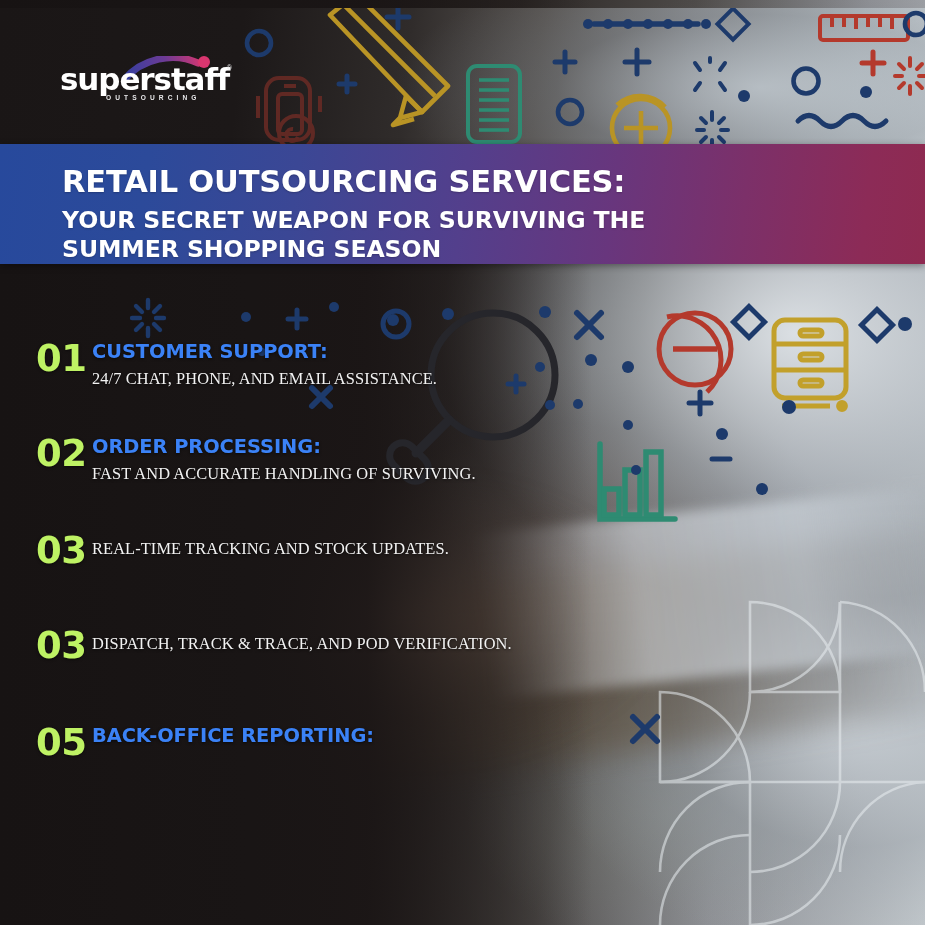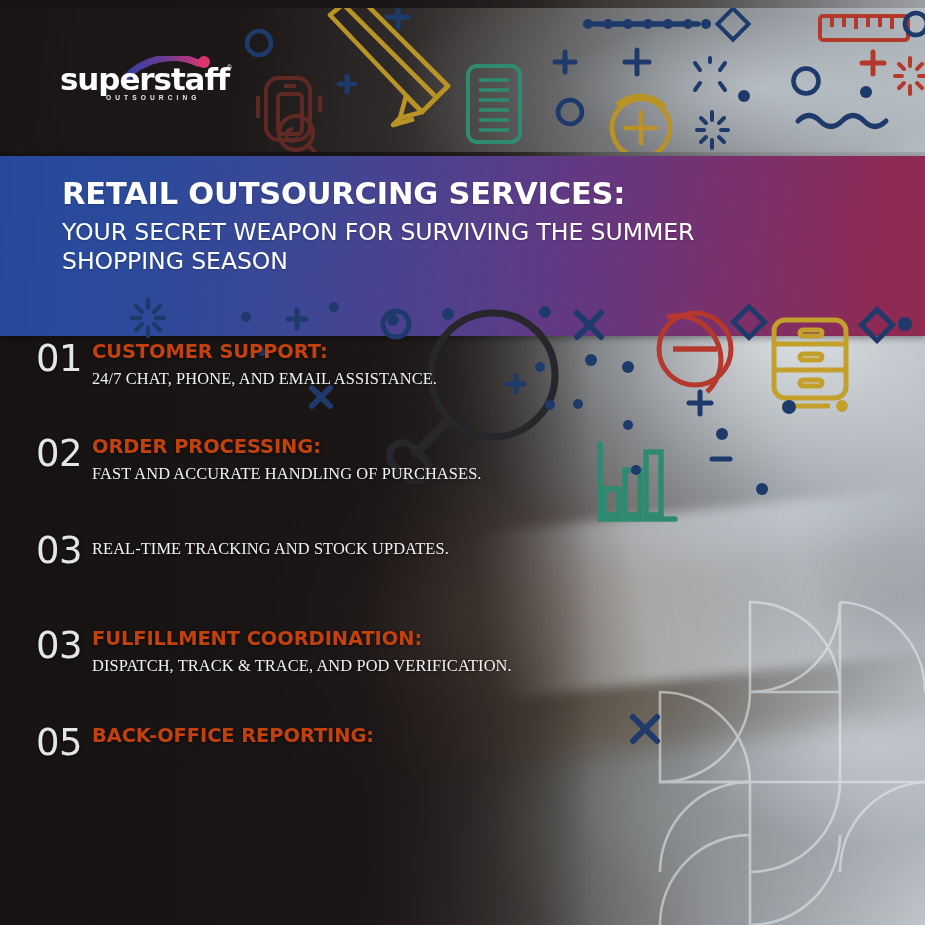--- a/index.html
+++ b/index.html
@@ -42,42 +42,42 @@
   
   .logo{position:absolute;left:60px;top:48px;width:168px;height:42px;}
   .logo-word{font-family:"DejaVu Sans",sans-serif;font-weight:700;font-size:31px;
     letter-spacing:-1.1px;color:#fff;line-height:1;position:absolute;left:0;top:8px;}
   .logo-sub{position:absolute;left:46px;top:38px;font-size:6.6px;letter-spacing:4.1px;
     color:#e8e8ea;font-weight:600;font-family:"Liberation Sans",sans-serif;}
   .logo-reg{position:absolute;right:-4px;top:8px;font-size:7px;color:#e0e0e2;}
   .logo-swoosh{position:absolute;left:62px;top:0px;}
 
   
-  .banner{position:absolute;left:0;top:156px;width:925px;height:180px;
+  .banner{position:absolute;left:0;top:144px;width:925px;height:120px;
     background:linear-gradient(97deg,#27499c 0%,#2c4a9a 16%,#3b4795 32%,#533f8c 50%,#68367d 66%,#7c3069 80%,#8c2b57 93%,#8e2a50 100%);
     box-shadow:0 2px 7px rgba(0,0,0,.38);padding-left:16px;}
   .banner-inner{position:absolute;left:62px;top:22px;right:40px;}
   .ttl1{font-family:"DejaVu Sans",sans-serif;font-weight:700;font-size:30.5px;color:#fff;
     letter-spacing:-.2px;line-height:1.06;text-shadow:0 1px 2px rgba(0,0,0,.22);}
-  .ttl2{font-family:"DejaVu Sans",sans-serif;font-weight:400;font-size:23.6px;color:#fff;
+  .ttl2{font-family:"DejaVu Sans",sans-serif;font-weight:700;font-size:23.6px;color:#fff;
     letter-spacing:-.1px;line-height:1.22;margin-top:8px;max-width:700px;
     text-shadow:0 1px 2px rgba(0,0,0,.22);}
 
   
   .body-deco{position:absolute;left:0;top:292px;width:925px;height:633px;overflow:hidden;}
   .body-deco svg{position:absolute;left:0;top:0;}
 
   
   .list{position:absolute;left:0;top:292px;width:925px;}
   .row{position:absolute;left:0;display:flex;align-items:flex-start;}
   .num{width:92px;min-width:92px;text-align:right;padding-right:18px;
-    font-family:"DejaVu Sans",sans-serif;font-weight:400;font-size:37px;color:#e5e5e5;
+    font-family:"DejaVu Sans",sans-serif;font-weight:700;font-size:37px;color:#bef264;
     line-height:1;letter-spacing:-.6px;text-shadow:0 1px 3px rgba(0,0,0,.55);padding-left:36px;}
   .txt{padding-top:1px;}
-  .hd{font-family:"DejaVu Sans",sans-serif;font-weight:700;font-size:19.4px;color:#c2410c;
+  .hd{font-family:"DejaVu Sans",sans-serif;font-weight:700;font-size:19.4px;color:#3b82f6;
     line-height:1.12;letter-spacing:-.05px;text-shadow:0 1px 3px rgba(0,0,0,.6);}
   .sb{font-family:Liberation Serif, serif;font-weight:400;font-size:16.4px;color:#f2f2f2;
     line-height:1.3;margin-top:5px;letter-spacing:.1px;text-shadow:0 1px 3px rgba(0,0,0,.65);}
 </style>
 </head>
 <body>
 
 <div class="page">
 
   <div class="photo-bg"></div>
@@ -348,33 +348,32 @@
       <div class="num">01</div>
       <div class="txt">
         <div class="hd">CUSTOMER SUPPORT:</div>
         <div class="sb">24/7 CHAT, PHONE, AND EMAIL ASSISTANCE.</div>
       </div>
     </div>
     <div class="row" style="top:143px;">
       <div class="num">02</div>
       <div class="txt">
         <div class="hd">ORDER PROCESSING:</div>
-        <div class="sb">FAST AND ACCURATE HANDLING OF PURCHASES.</div>
+        <div class="sb">FAST AND ACCURATE HANDLING OF SURVIVING.</div>
       </div>
     </div>
     <div class="row" style="top:240px;">
       <div class="num">03</div>
       <div class="txt">
         <div class="sb">REAL-TIME TRACKING AND STOCK UPDATES.</div>
       </div>
     </div>
     <div class="row" style="top:335px;">
       <div class="num">03</div>
       <div class="txt">
-        <div class="hd">FULFILLMENT COORDINATION:</div>
         <div class="sb">DISPATCH, TRACK &amp; TRACE, AND POD VERIFICATION.</div>
       </div>
     </div>
     <div class="row" style="top:432px;">
       <div class="num">05</div>
       <div class="txt" style="max-width:500px;">
         <div class="hd">BACK-OFFICE REPORTING:</div>
       </div>
     </div>
   </div>

